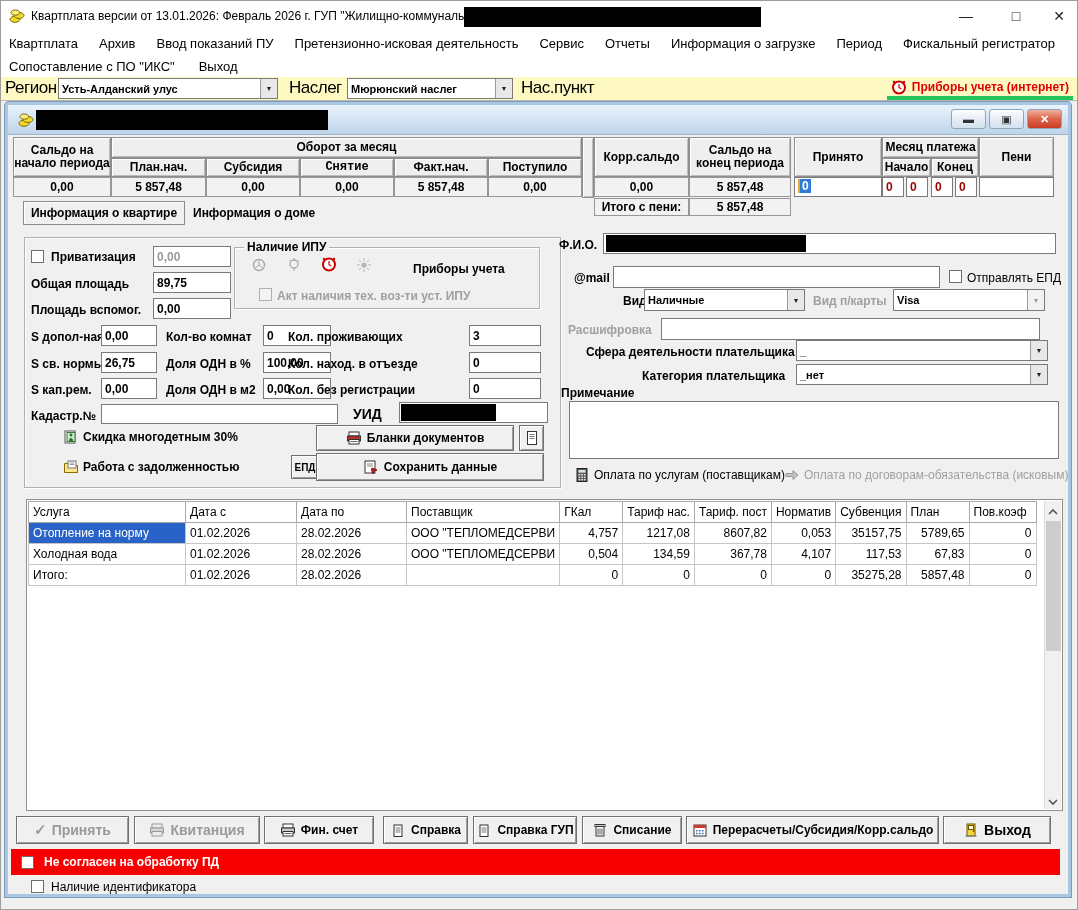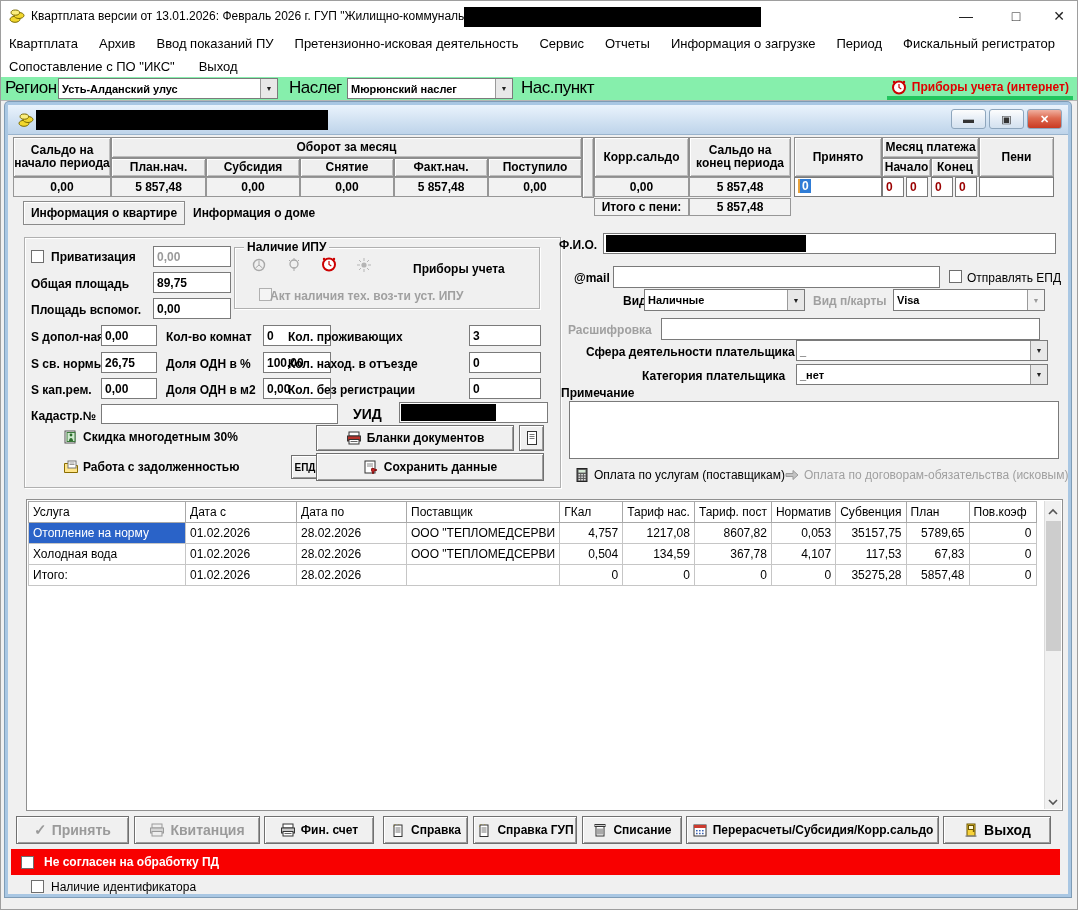--- a/index.html
+++ b/index.html
@@ -11,21 +11,21 @@
   .gray{color:#a0a0a0;}
   
   #titlebar{position:absolute;left:0;top:0;width:1078px;height:30px;background:#fff;display:flex;align-items:center;}
   #titlebar .ttl{font-size:12px;margin-left:6px;white-space:nowrap;}
   .winbtn{position:absolute;top:0;height:30px;width:40px;display:flex;align-items:center;justify-content:center;font-size:14px;color:#222;}
   
   #menu1{position:absolute;left:0;top:30px;width:1078px;height:24px;display:flex;align-items:center;padding-left:8px;gap:21px;background:#fff;}
   #menu2{position:absolute;left:0;top:54px;width:1078px;height:22px;display:flex;align-items:center;padding-left:8px;gap:24px;background:#fff;}
   .mi{font-size:13px;white-space:nowrap;}
   
-  #filterbar{position:absolute;left:0;top:76px;width:1078px;height:24px;background:#86efac;border-bottom:1px solid #b5b5b5;}
+  #filterbar{position:absolute;left:0;top:76px;width:1078px;height:24px;background:#fef9c3;border-bottom:1px solid #b5b5b5;}
   .biglbl{font-size:17px;font-weight:400;letter-spacing:-0.5px;color:#000;}
   .combo{position:absolute;background:#fff;border:1px solid #7a7a7a;display:flex;align-items:center;}
   .combo .cv{flex:1;font-size:11px;font-weight:bold;padding-left:3px;white-space:nowrap;overflow:hidden;}
   .combo .ca{width:17px;align-self:stretch;background:#e8e8e8;border-left:1px solid #9a9a9a;display:flex;align-items:center;justify-content:center;font-size:7px;color:#222;}
   .combo.dis .cv{color:#000;}
   .combo.dis .ca{color:#9a9a9a;background:#f2f2f2;}
   #meters-net{position:absolute;right:6px;top:1px;height:22px;display:flex;align-items:center;gap:5px;border-bottom:4px solid #22c55e;padding:0 4px;}
   #meters-net span{color:#e00000;font-weight:bold;font-size:12px;}
   
   #mdi{position:absolute;left:0;top:100px;width:1078px;height:810px;background:#f0f0f0;}
@@ -153,21 +153,21 @@
       </div>
 
       <div id="childbody">
 
         <div class="hc" style="left:5px;top:2px;width:98px;height:40px;">
           <span><span>Сальдо на</span><br><span>начало периода</span></span>
           </div>
         <div class="hc" style="left:103px;top:2px;width:471px;height:21px;">Оборот за месяц</div>
         <div class="hc" style="left:103px;top:23px;width:95px;height:19px;">План.нач.</div>
         <div class="hc" style="left:198px;top:23px;width:94px;height:19px;">Субсидия</div>
-        <div class="hc" style="left:292px;top:23px;width:94px;height:19px;">Снятие</div>
+        <div class="hc" style="left:292px;top:23px;width:94px;height:19px;font-family:Liberation Mono, monospace;">Снятие</div>
         <div class="hc" style="left:386px;top:23px;width:94px;height:19px;">Факт.нач.</div>
         <div class="hc" style="left:480px;top:23px;width:94px;height:19px;">Поступило</div>
         <div class="hc" style="left:574px;top:2px;width:12px;height:61px;"></div>
         <div class="hc" style="left:586px;top:2px;width:95px;height:40px;">Корр.сальдо</div>
         <div class="hc" style="left:681px;top:2px;width:102px;height:40px;">
           <span><span>Сальдо на</span><br><span>конец периода</span></span>
           </div>
         <div class="hc" style="left:786px;top:2px;width:88px;height:40px;">Принято</div>
         <div class="hc" style="left:874px;top:2px;width:97px;height:21px;">Месяц платежа</div>
         <div class="hc" style="left:874px;top:23px;width:49px;height:19px;">Начало</div>
@@ -276,21 +276,21 @@
                 <line x1="12" y1="8" x2="15" y2="8"></line>
                 <line x1="3" y1="3" x2="5" y2="5"></line>
                 <line x1="11" y1="11" x2="13" y2="13"></line>
                 <line x1="3" y1="13" x2="5" y2="11"></line>
                 <line x1="11" y1="5" x2="13" y2="3"></line>
               </g>
             </svg>
           </span>
         <span class="lbl" style="left:405px;top:127px;">Приборы учета</span>
         <span class="cb dis" style="left:251px;top:153px;"></span>
-        <span class="lbl gray" style="left:262px;top:154px;">Акт наличия тех. воз-ти уст. ИПУ</span>
+        <span class="lbl gray" style="left:269px;top:154px;">Акт наличия тех. воз-ти уст. ИПУ</span>
 
         <span class="lbl" style="left:280px;top:195px;">Кол. проживающих</span>
         <input class="inp" style="left: 461px; top: 190px; width: 72px; height: 21px;" value="3">
         <span class="lbl" style="left:280px;top:222px;">Кол. наход. в отъезде</span>
         <input class="inp" style="left: 461px; top: 217px; width: 72px; height: 21px;" value="0">
         <span class="lbl" style="left:280px;top:248px;">Кол. без регистрации</span>
         <input class="inp" style="left: 461px; top: 243px; width: 72px; height: 21px;" value="0">
         <span class="lbl" style="left:345px;top:271px;font-size:14px;">УИД</span>
         <span class="inp" style="left:391px;top:267px;width:149px;height:21px;">
             <span class="redact" style="left:1px;top:1px;width:95px;height:17px;"></span>

